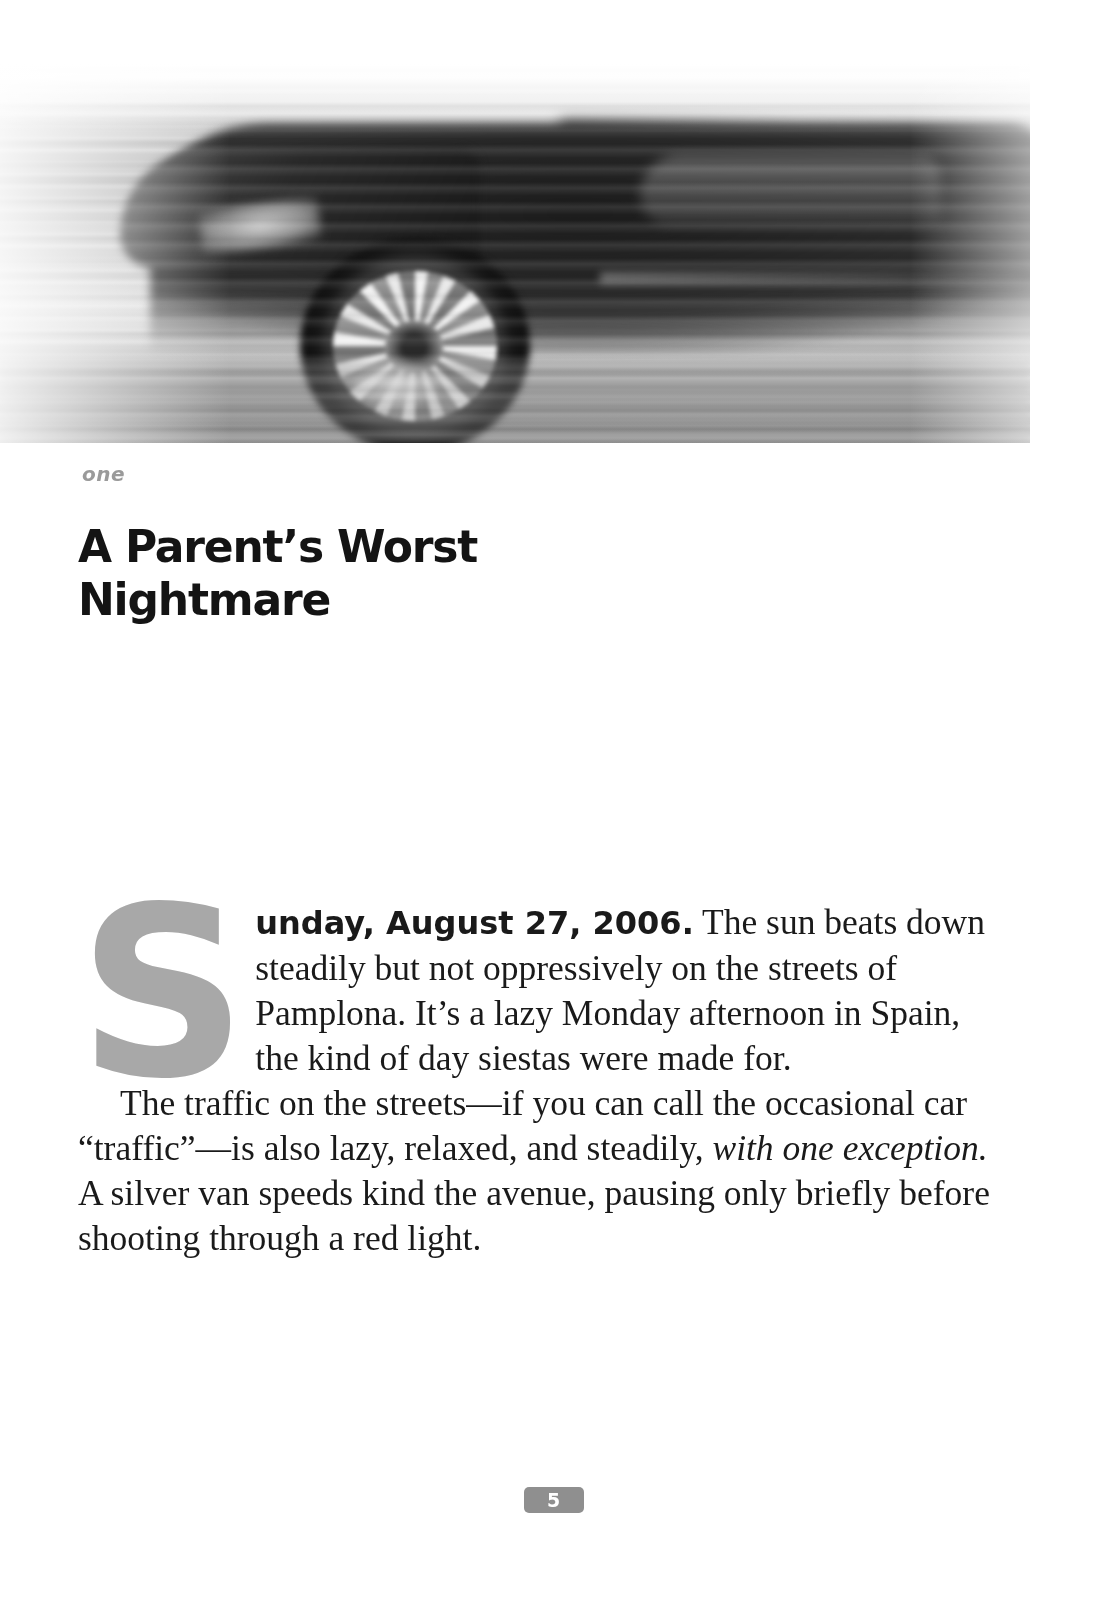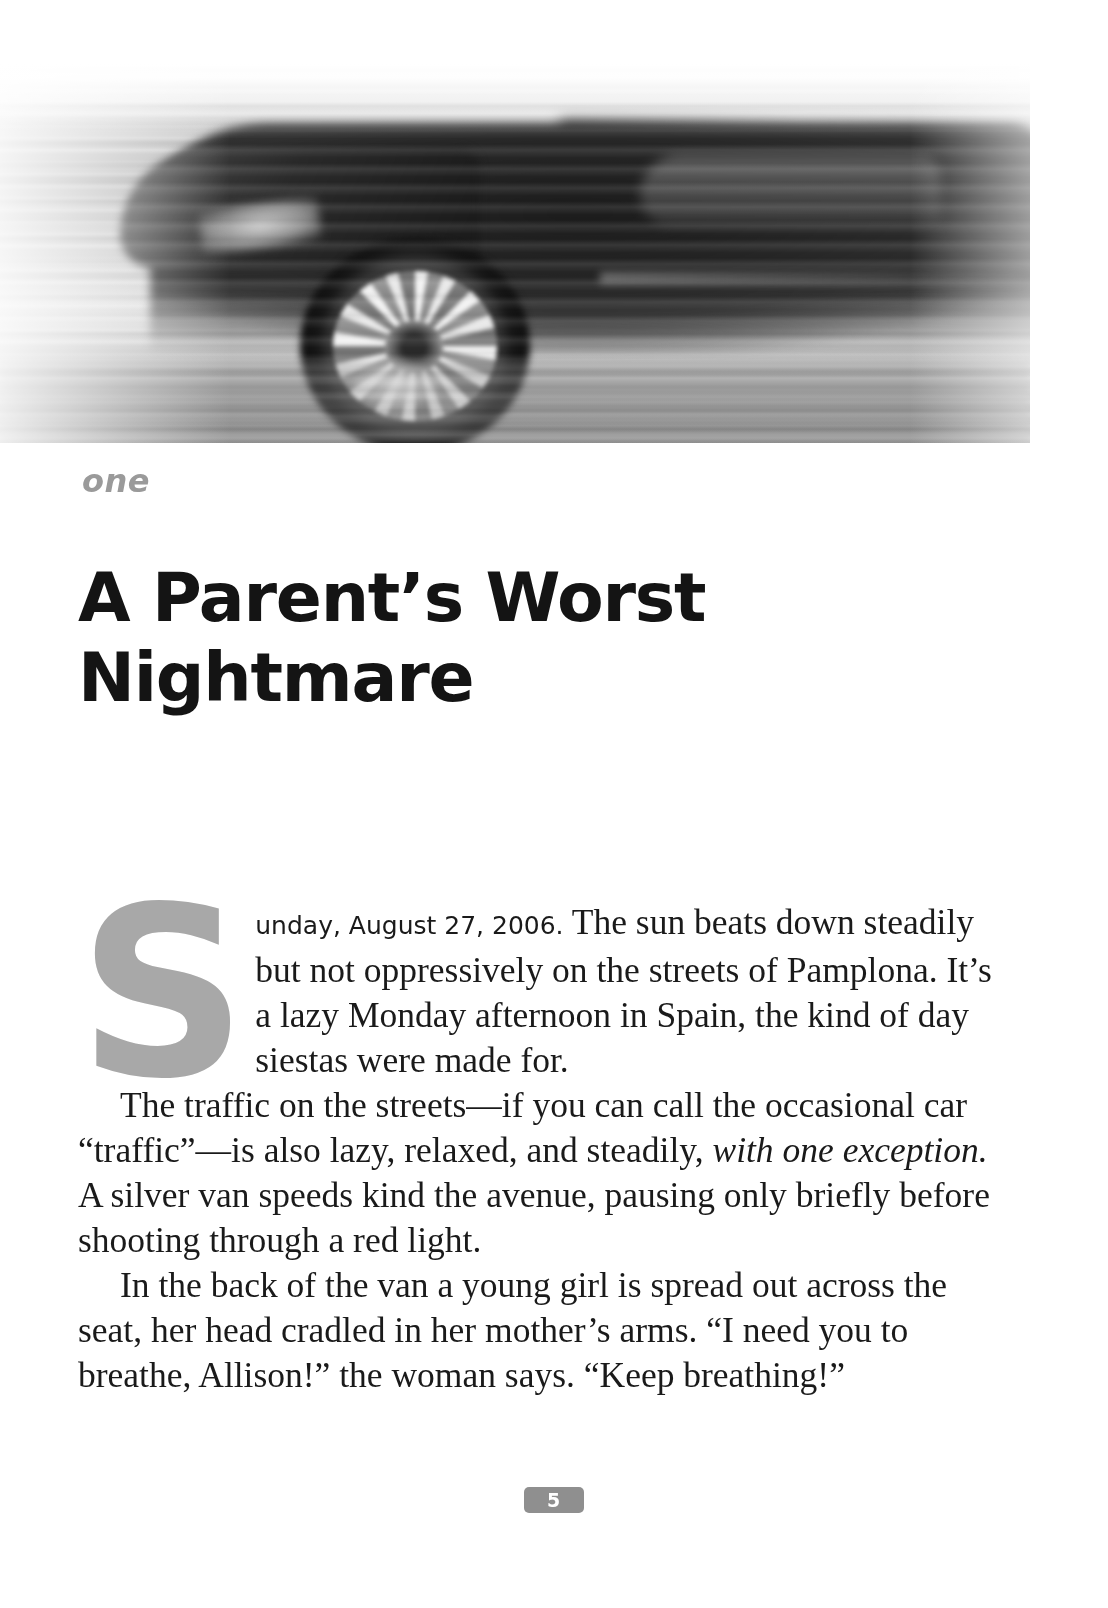--- a/index.html
+++ b/index.html
@@ -203,32 +203,32 @@
   }
 
   
   .chapter-number {
     position: absolute;
     left: 82px;
     top: 462px;
     font-family: "DejaVu Sans", sans-serif;
     font-style: italic;
     font-weight: bold;
-    font-size: 32px;
+    font-size: 20px;
     color: #9a9a9a;
     letter-spacing: .5px;
   }
   .chapter-title {
     position: absolute;
     left: 78px;
-    top: 512px;
+    top: 492px;
     width: 640px;
     font-family: "DejaVu Sans", sans-serif;
     font-weight: bold;
-    font-size: 68px;
+    font-size: 44px;
     line-height: 1.19;
     letter-spacing: -1.2px;
     color: #141414;
   }
 
   
   .body-text {
     position: absolute;
     left: 78px;
     top: 900px;
@@ -244,22 +244,22 @@
     font-family: "DejaVu Sans", sans-serif;
     font-weight: bold;
     font-size: 235px;
     line-height: 0.78;
     color: #a8a8a8;
     margin: 0 8px -14px 0;
     padding-top: 2px;
   }
   .lead-bold {
     font-family: "DejaVu Sans", sans-serif;
-    font-weight: normal;
-    font-size: 25px;
+    font-weight: bold;
+    font-size: 32px;
   }
   .p {
     margin: 0;
     text-indent: 0;
   }
   .p + .p {
     text-indent: 42px;
   }
   .ital {
     font-style: italic;
@@ -312,16 +312,15 @@
 
 <h1 class="chapter-title">A Parent’s Worst Nightmare</h1>
 
 <div class="body-text">
   <p class="p">
     <span class="dropcap">S</span><span class="lead-bold">unday, August 27, 2006.</span><span> The sun beats down steadily but not oppressively on the streets of Pamplona. It’s a lazy Monday afternoon in Spain, the kind of day siestas were made for.</span>
   </p>
   <p class="p">
     <span>The traffic on the streets—if you can call the occasional car “traffic”—is also lazy, relaxed, and steadily, </span><span class="ital">with one exception.</span><span> A silver van speeds kind the avenue, pausing only briefly before shooting through a red light.</span>
   </p>
-  <p class="p">In the back of the van a young girl is spread out across the seat, her head cradled in her mother’s arms. “I need you to breathe, Allison!” the woman says. “Keep breathing!”</p>
 </div>
 
 <div class="folio">5</div>
 
 </body></html>

